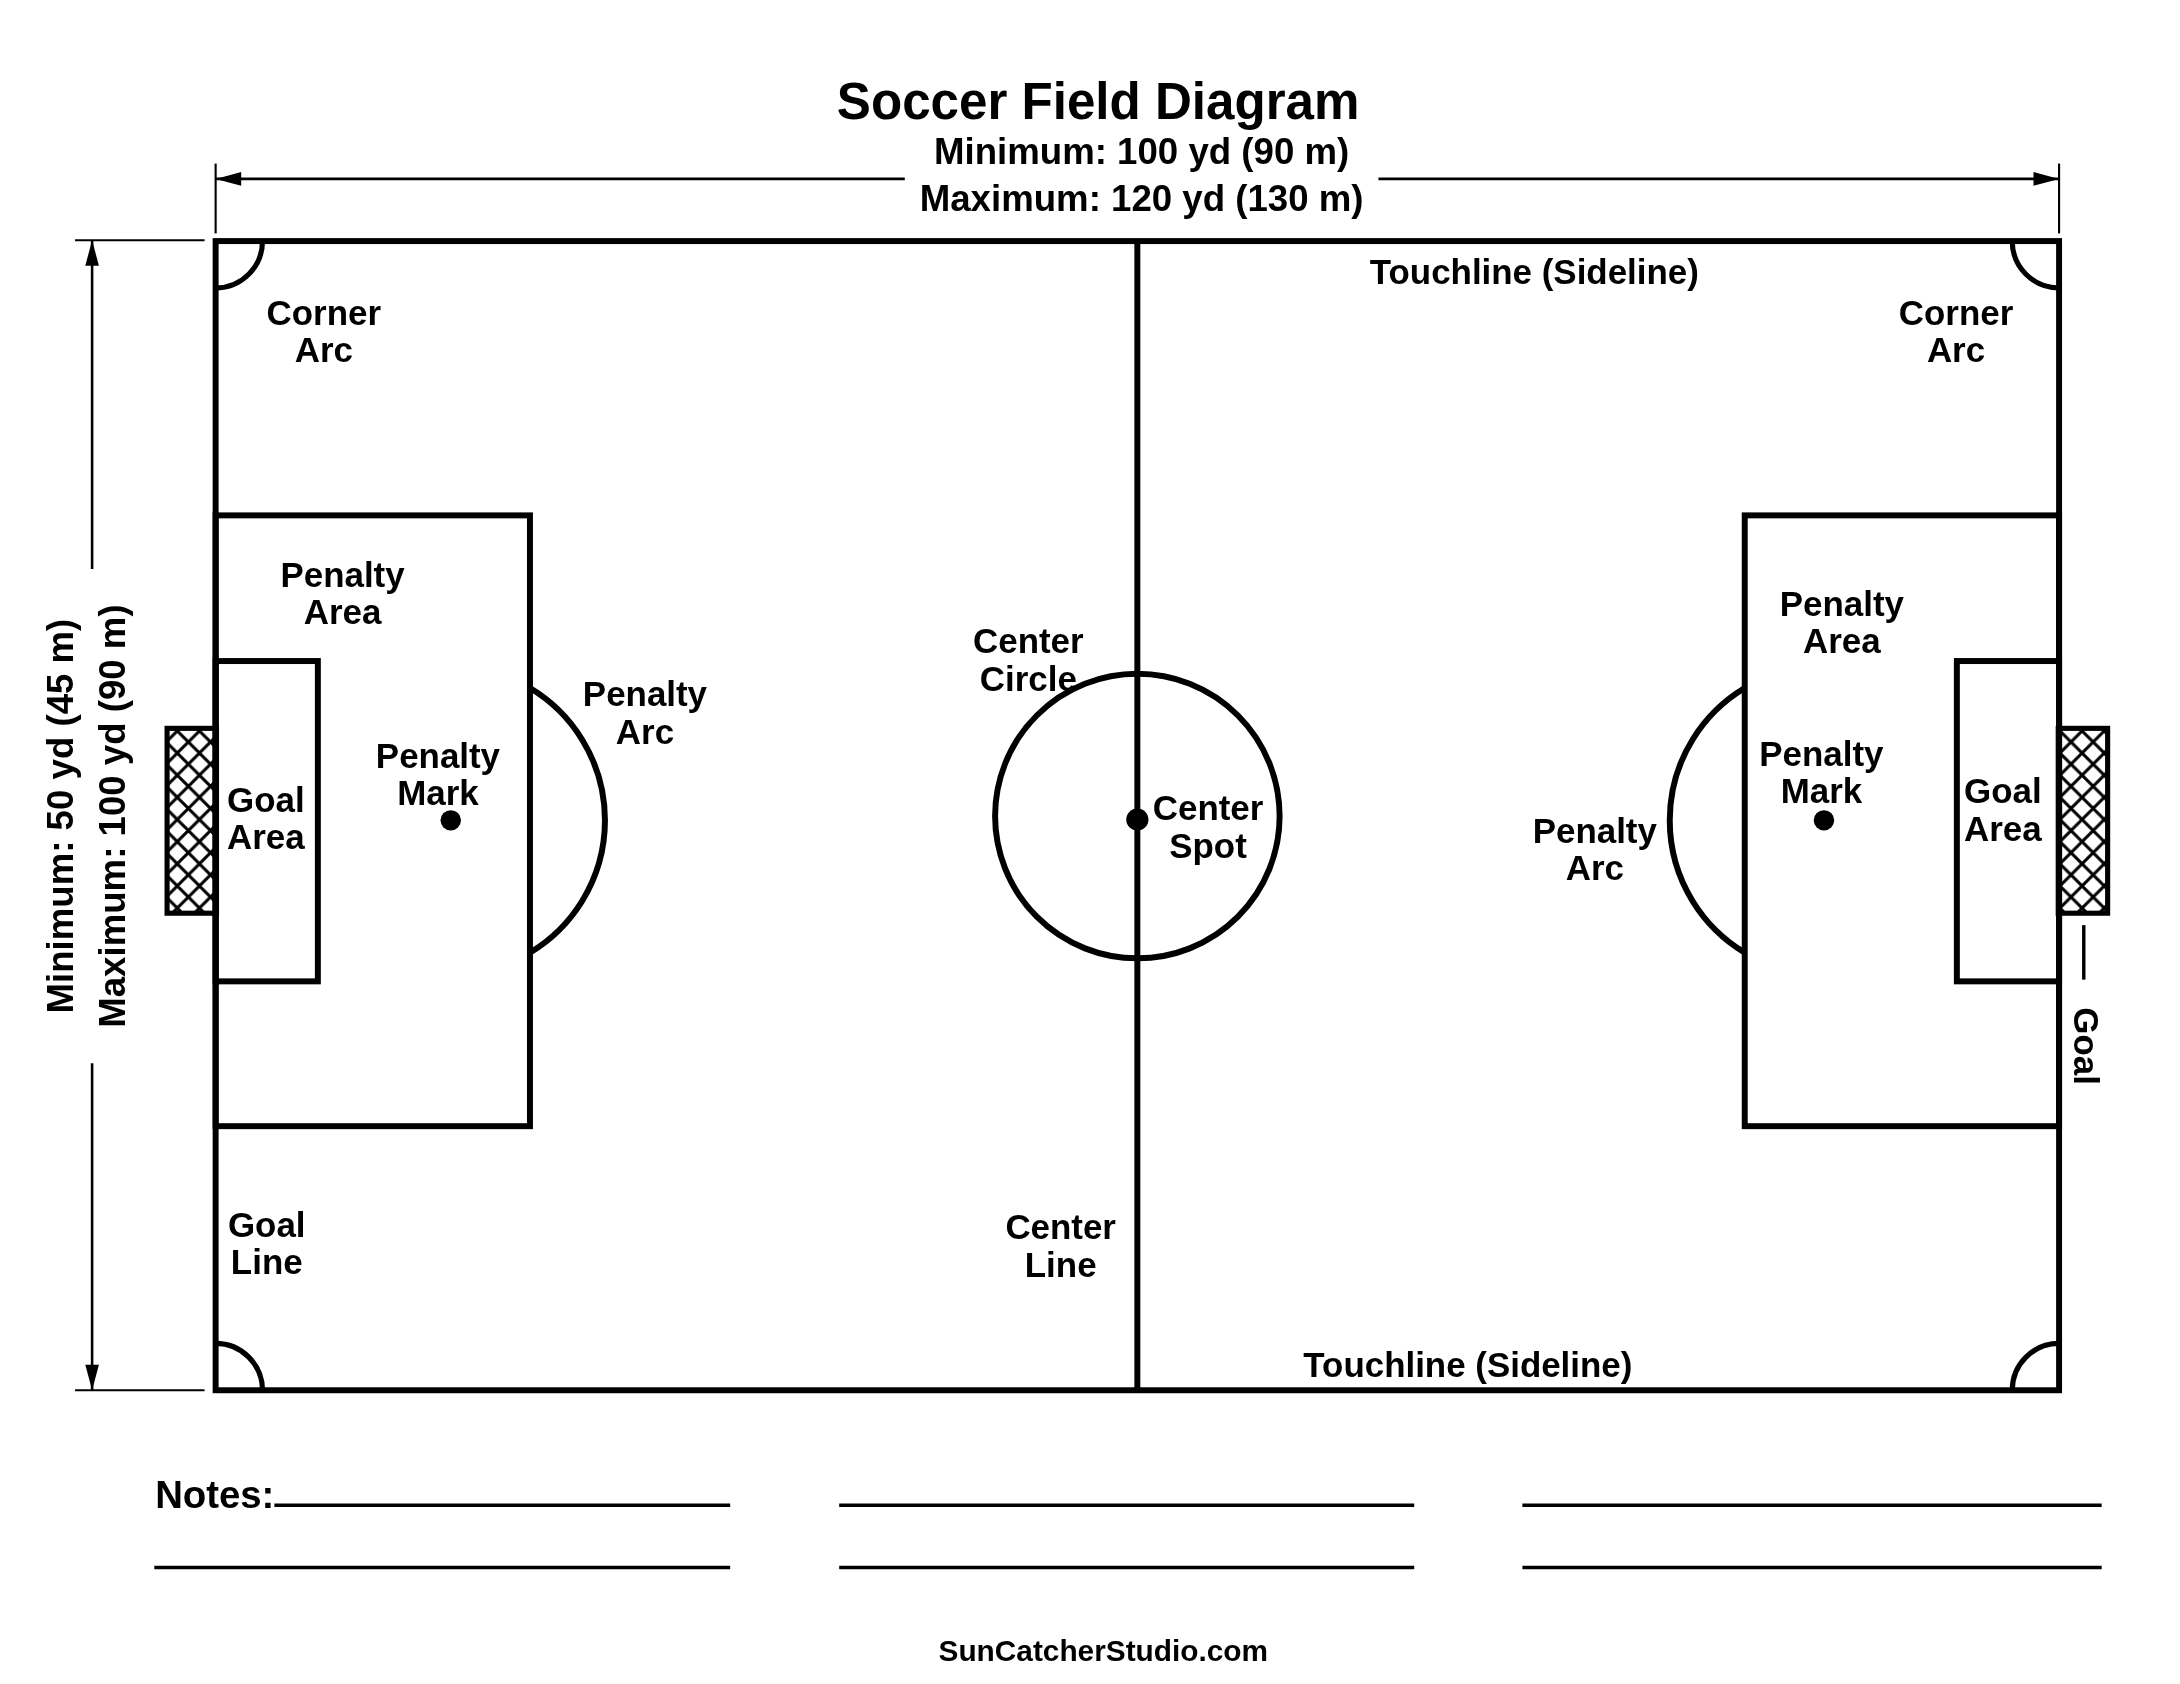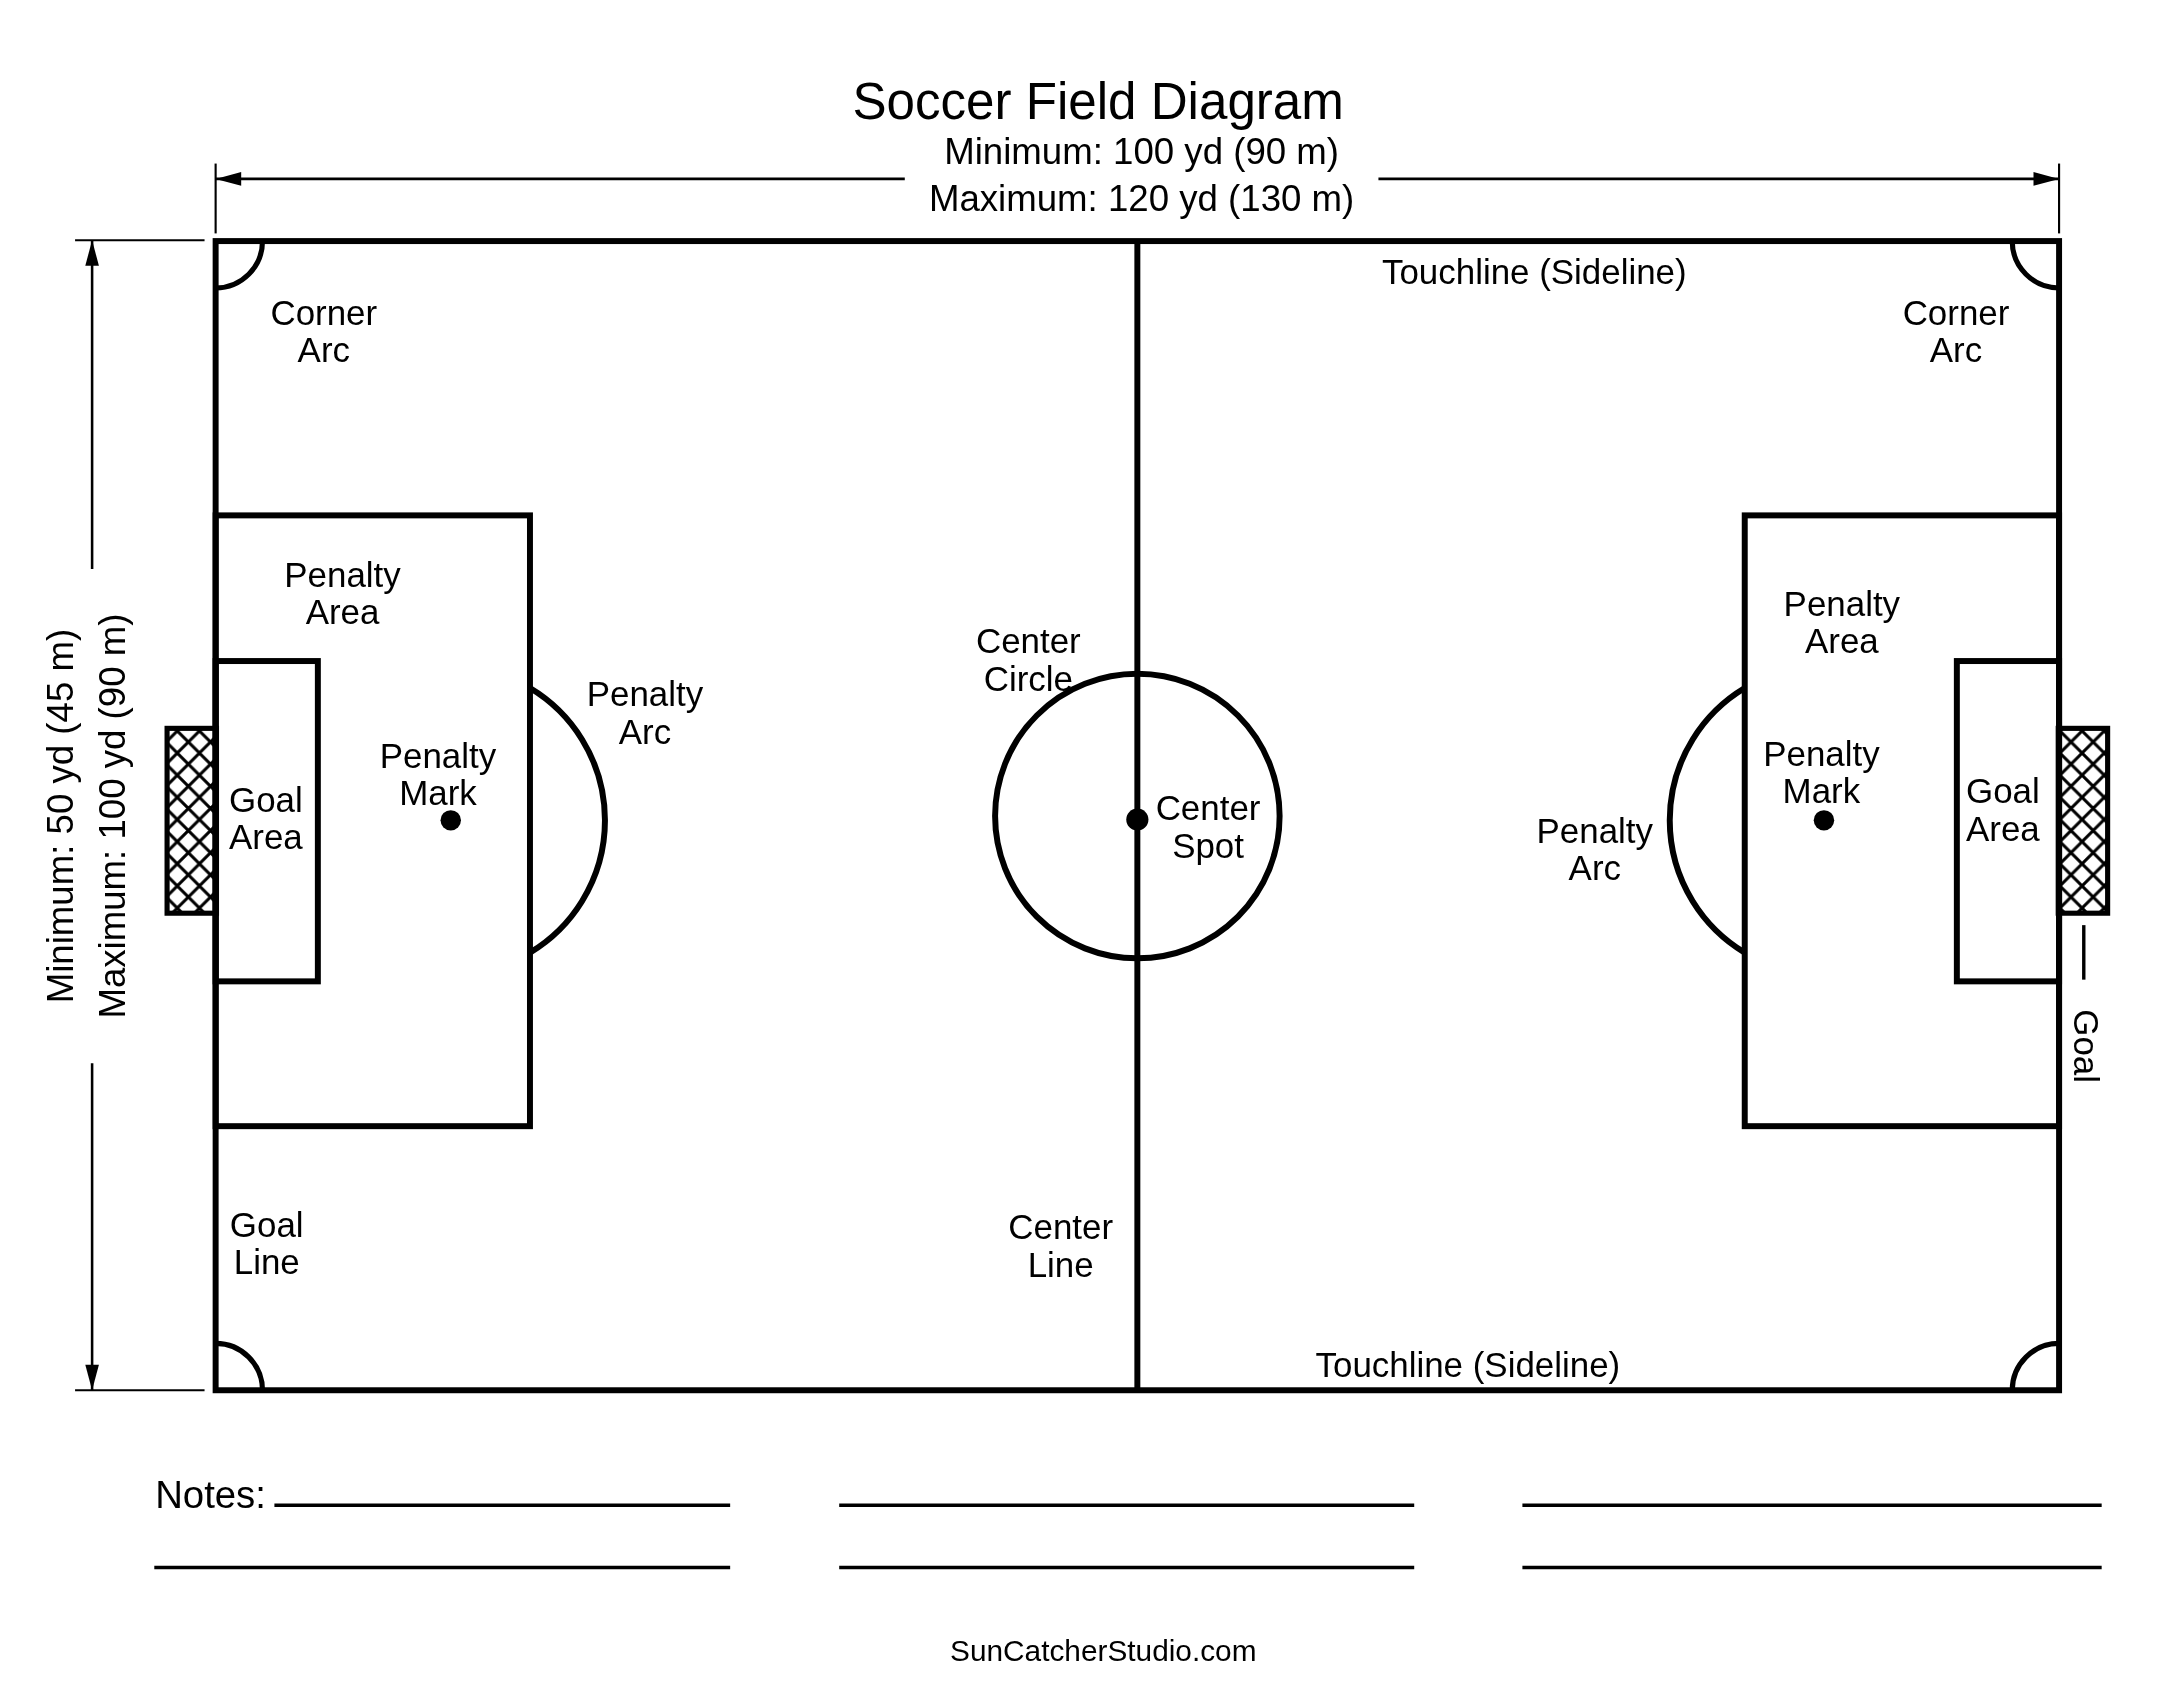--- a/index.html
+++ b/index.html
@@ -6,20 +6,21 @@
     margin: 0;
     padding: 0;
     background: #ffffff;
   }
   .canvas {
     position: relative;
     width: 2134px;
     height: 1685px;
     background: #ffffff;
     font-family: "Liberation Sans", sans-serif;
+    font-weight: bold;
   }
   svg {
     display: block;
   }
   svg text {
     fill: #000000;
     font-family: "Liberation Sans", sans-serif;
   }
   .t-title   { font-size: 60px; }
   .t-dim     { font-size: 43px; }

